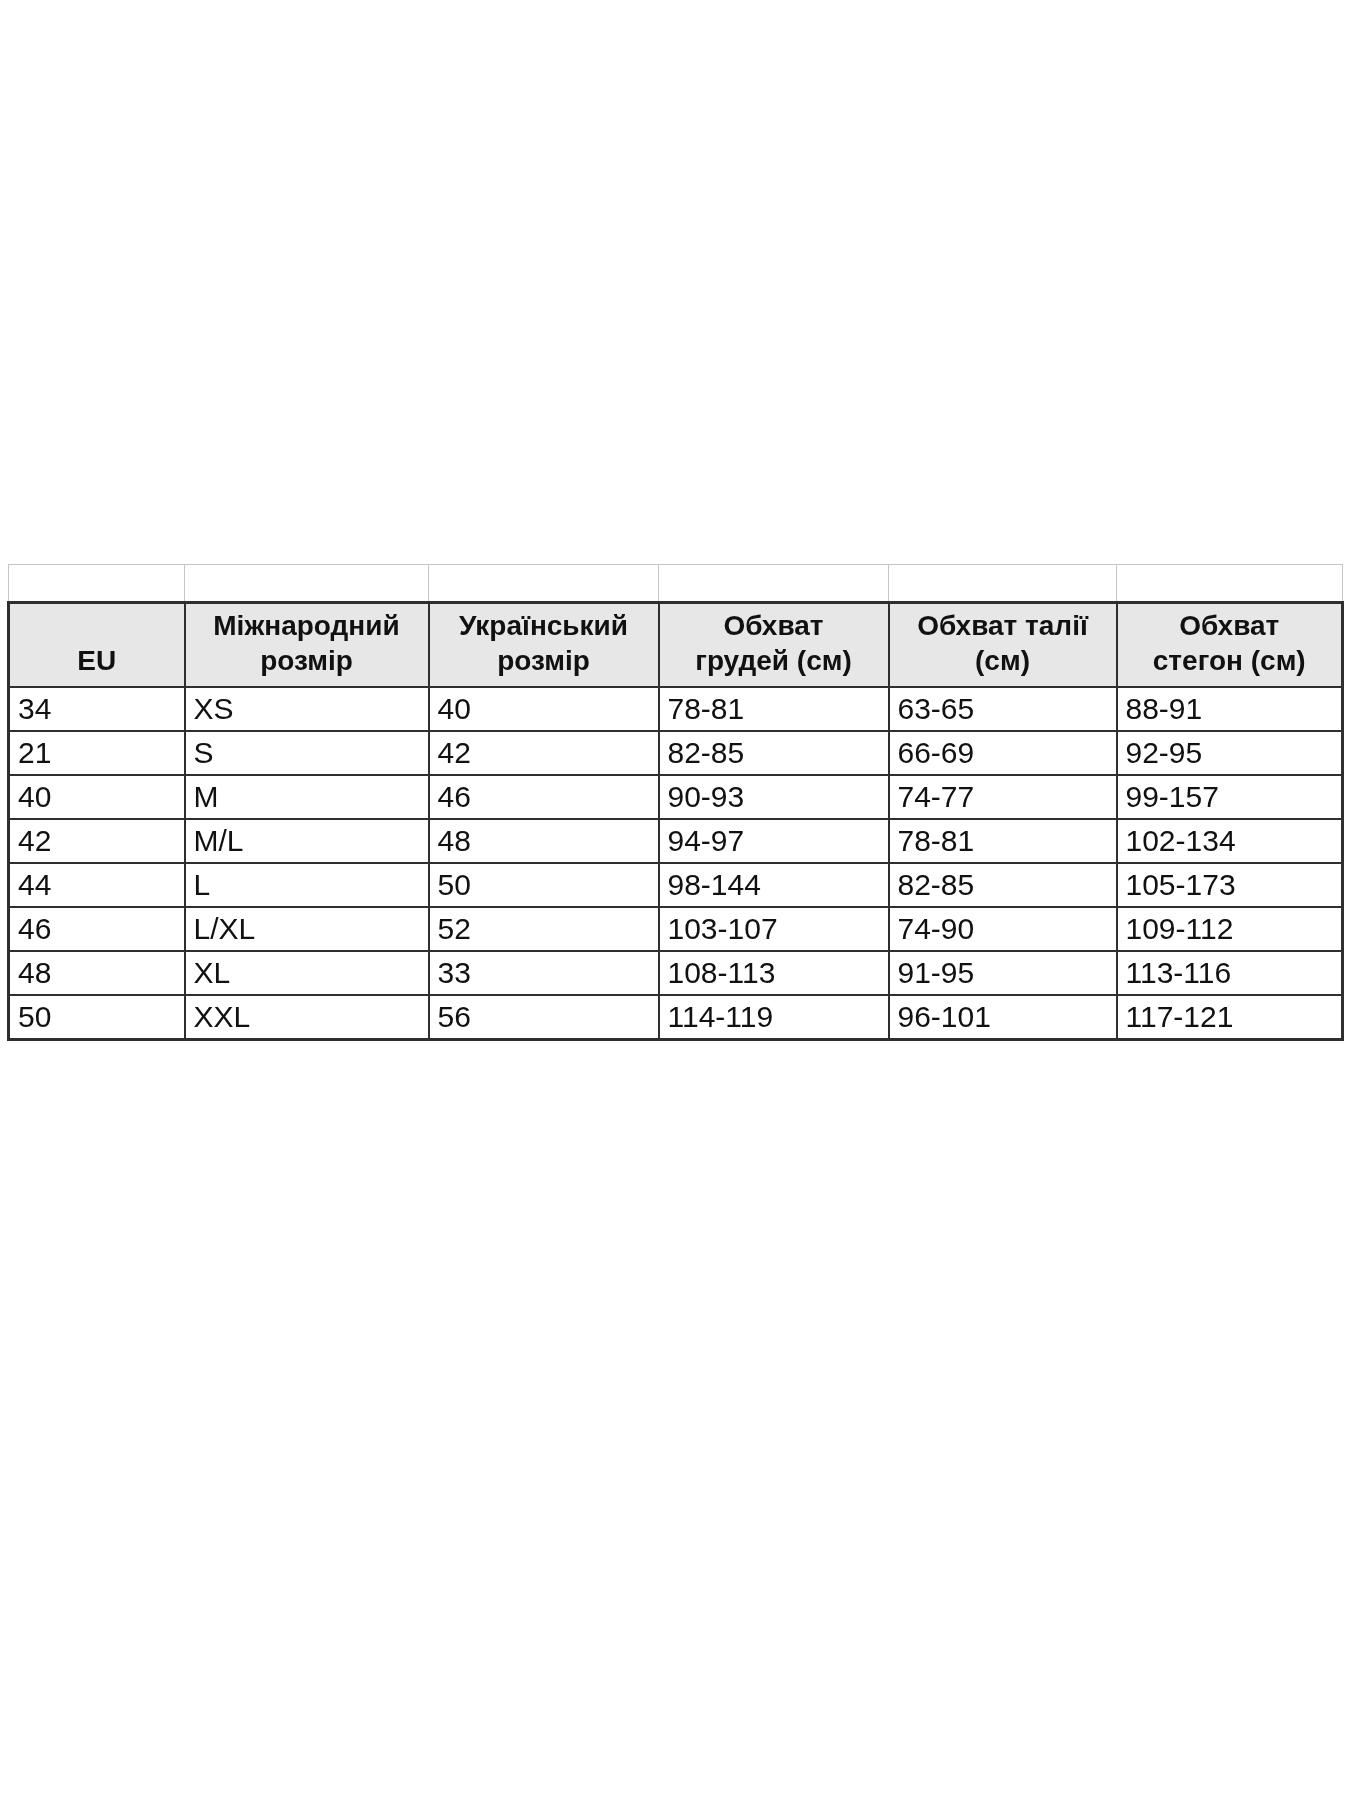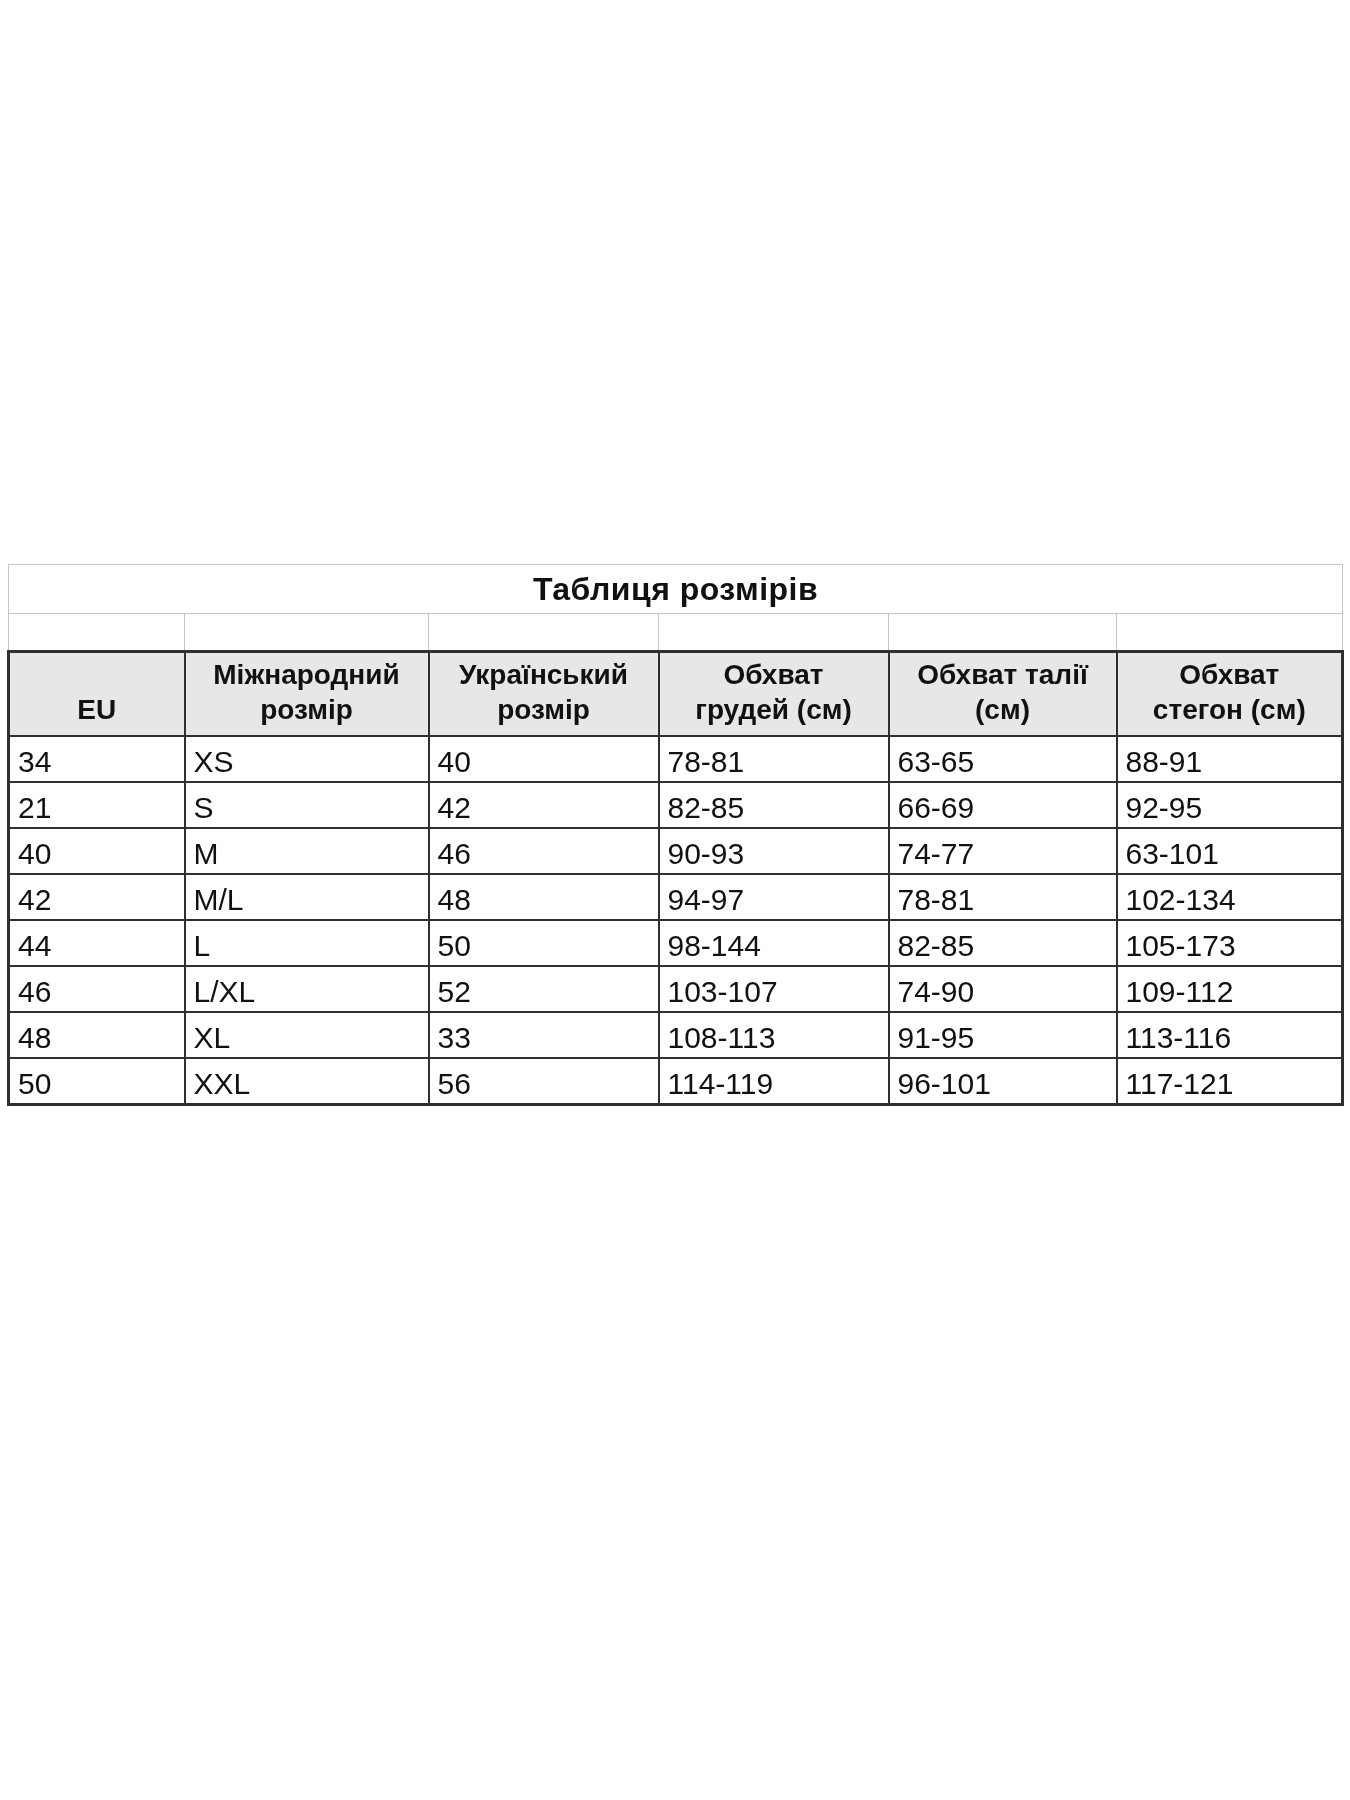--- a/index.html
+++ b/index.html
@@ -57,21 +57,21 @@
   }
   tr.header-row th:first-child { border-left-width: 3px; }
   tr.header-row th:last-child  { border-right-width: 3px; }
   
   tr.data-row td {
     border: 2px solid #2f2f2f;
     height: 44px;
     font-size: 30px;
     text-align: left;
     vertical-align: middle;
-    padding: 8px 6px 2px 8px;
+    padding: 2px 6px 2px 8px;
     background: #ffffff;
     overflow: hidden;
   }
   tr.data-row td:first-child { border-left-width: 3px; }
   tr.data-row td:last-child  { border-right-width: 3px; }
   tr.data-row:last-child td  { border-bottom-width: 3px; }
 </style>
 </head>
 <body>
 
@@ -80,23 +80,20 @@
     <table class="size-table">
       <colgroup>
         <col style="width:176px">
         <col style="width:244px">
         <col style="width:230px">
         <col style="width:230px">
         <col style="width:228px">
         <col style="width:226px">
       </colgroup>
       <tbody>
-        <tr class="title-row">
-          <td colspan="6">Таблиця розмірів</td>
-        </tr>
         <tr class="spacer-row">
           <td></td>
           <td></td>
           <td></td>
           <td></td>
           <td></td>
           <td></td>
         </tr>
         <tr class="header-row">
           <th>EU</th>
@@ -126,21 +123,21 @@
           <td>82-85</td>
           <td>66-69</td>
           <td>92-95</td>
         </tr>
         <tr class="data-row">
           <td>40</td>
           <td>M</td>
           <td>46</td>
           <td>90-93</td>
           <td>74-77</td>
-          <td>63-101</td>
+          <td>99-157</td>
         </tr>
         <tr class="data-row">
           <td>42</td>
           <td>M/L</td>
           <td>48</td>
           <td>94-97</td>
           <td>78-81</td>
           <td>102-134</td>
         </tr>
         <tr class="data-row">

